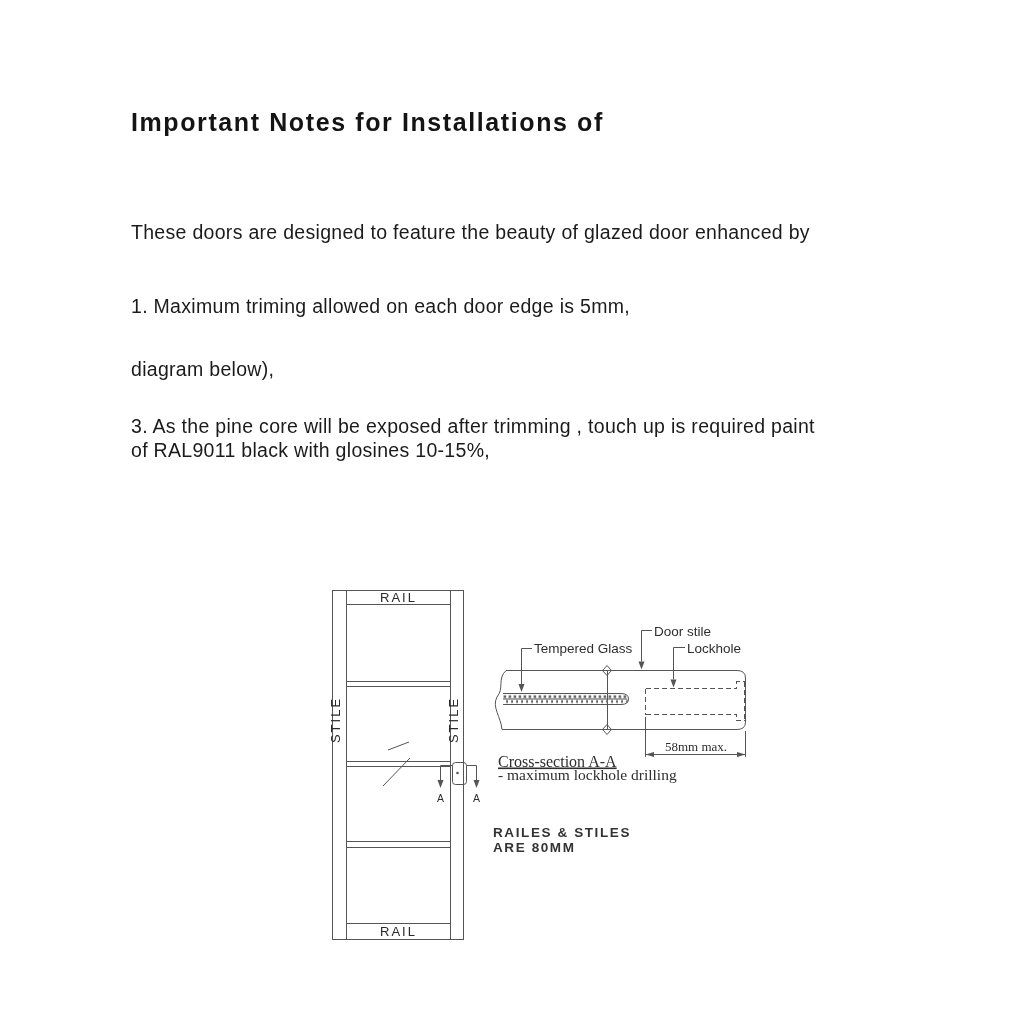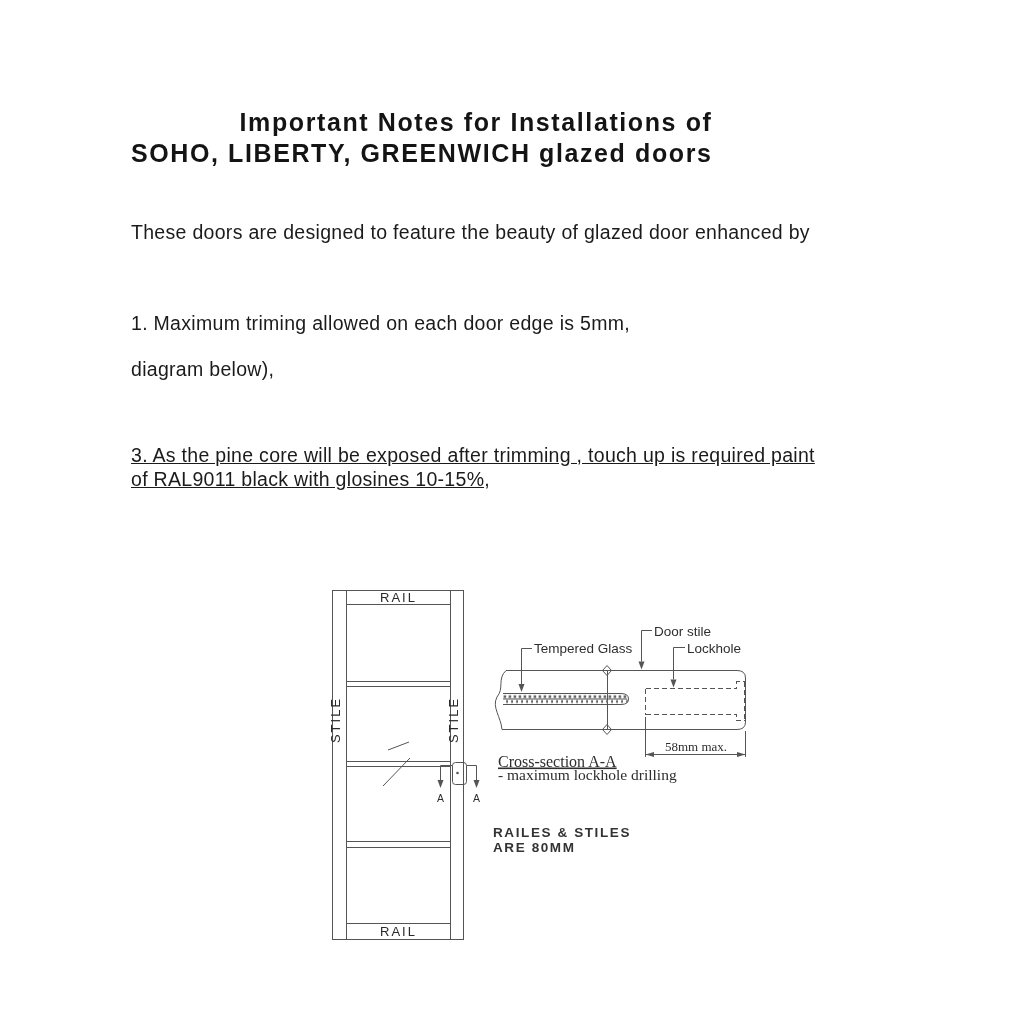--- a/index.html
+++ b/index.html
@@ -12,42 +12,41 @@
     left:131px;top:90px;
     font-size:25px;font-weight:bold;letter-spacing:1.6px;
     line-height:31px;color:#141414;
   }
   .title span{display:block;white-space:nowrap;text-align:right;}
   .bodyblock{
     left:131px;font-size:19.5px;line-height:24px;letter-spacing:0.3px;color:#1b1b1b;
   }
   .bodyblock span{display:block;white-space:nowrap;}
   .intro{top:200px;}
-  .n1{top:297px;margin-top:14px;}
+  .n1{top:280px;margin-top:14px;}
   .n2{top:337px;}
-  .n3{top:423px;text-decoration:underline;}
+  .n3{top:394px;}
   .n4{top:481px;}
   svg text{fill:#2e2e2e;}
   .dl{stroke:#555555;stroke-width:1;fill:none;}
   .crisp{shape-rendering:crispEdges;}
   .ah{fill:#555555;stroke:none;}
   .dash{stroke:#555555;stroke-width:1;fill:none;stroke-dasharray:5 3;}
   .t-sans{font-family:"Liberation Sans",sans-serif;font-size:13.5px;}
   .t-small{font-family:"Liberation Sans",sans-serif;font-size:10.5px;}
   .t-door{font-family:"Liberation Sans",sans-serif;font-size:13px;letter-spacing:2px;fill:#2a2a2a;}
   .t-serif{font-family:"Liberation Serif",serif;font-size:15.5px;fill:#2e2e2e;}
   .t-serif-sm{font-family:"Liberation Serif",serif;font-size:13px;}
   .t-note{font-family:"Liberation Sans",sans-serif;font-size:13.5px;font-weight:bold;letter-spacing:1.6px;fill:#333333;}
 </style>
 </head>
 <body>
 
 <h1 class="abs title">
   <span>Important Notes for Installations of</span>
-  <span>SOHO, LIBERTY, GREENWICH glazed doors</span>
 </h1>
 
 <p class="abs bodyblock intro">
   <span>These doors are designed to feature the beauty of glazed door enhanced by</span>
 </p>
 
 <p class="abs bodyblock n1">
   <span>1. Maximum triming allowed on each door edge is 5mm,</span>
 </p>
 

